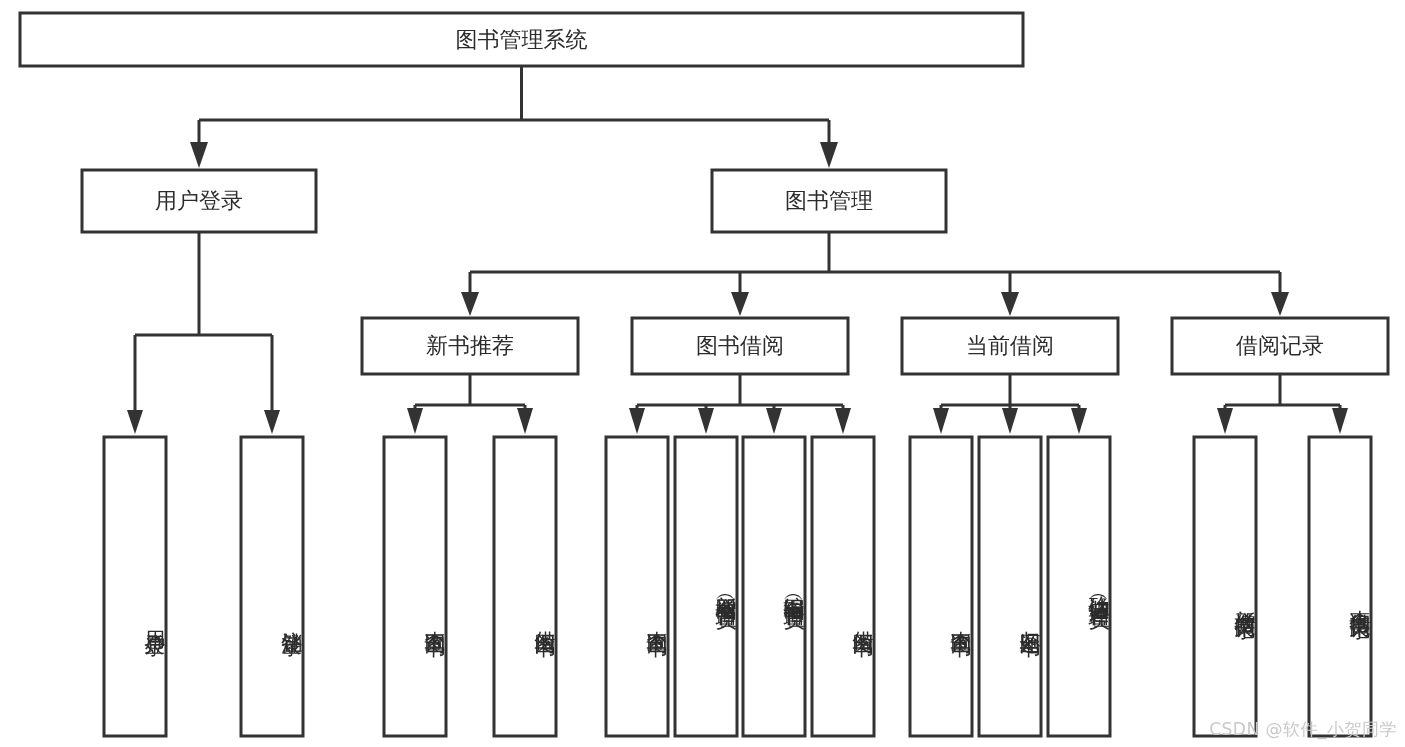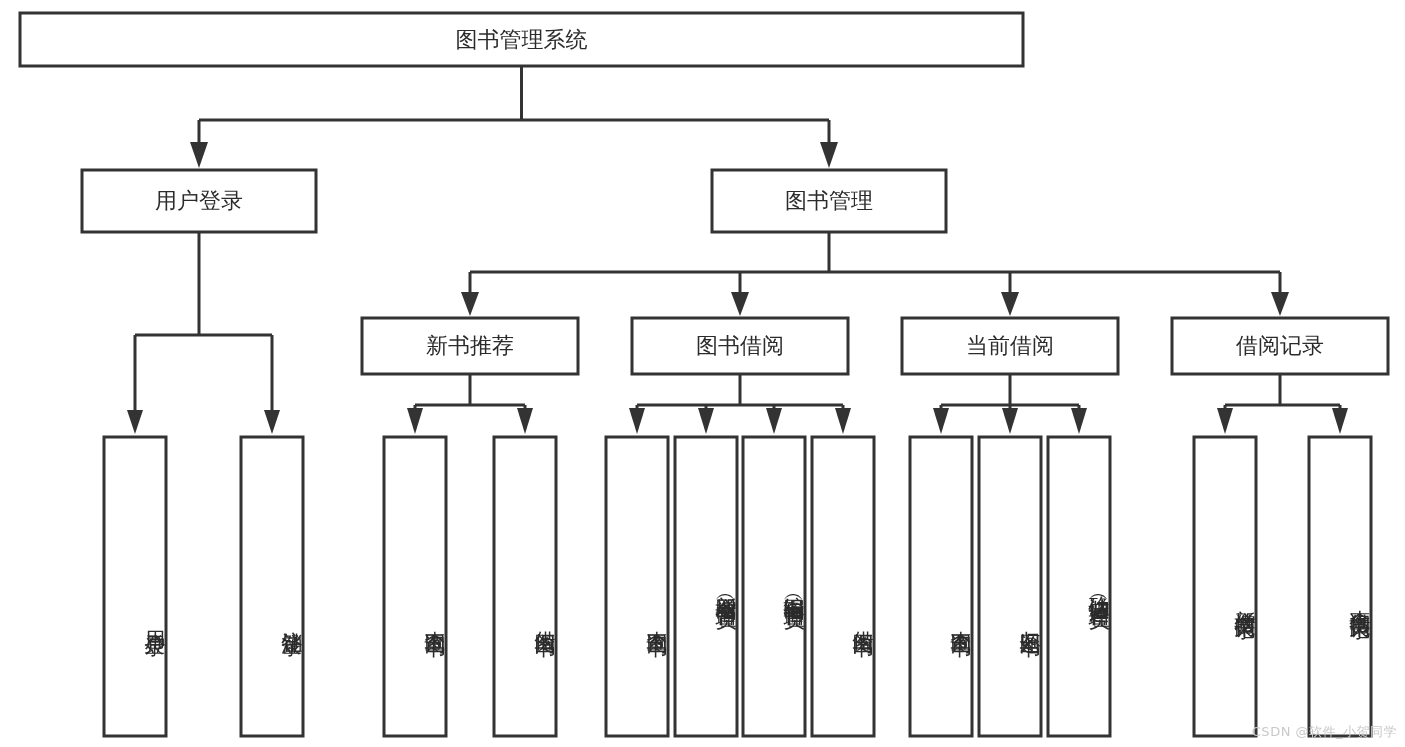--- a/index.html
+++ b/index.html
@@ -58,21 +58,21 @@
     align-items: flex-start;
     justify-content: center;
     white-space: nowrap;
     pointer-events: none;
   }
   .watermark {
     position: absolute;
     right: 8px;
     bottom: 6px;
     font-family: "DejaVu Sans", "Liberation Sans", sans-serif;
-    font-size: 13px;
+    font-size: 17px;
     color: #c9c9c9;
     white-space: nowrap;
     letter-spacing: 0.5px;
     text-align: right;
   }
 </style>
 </head>
 <body>
 
 <div id="canvas-wrap">

